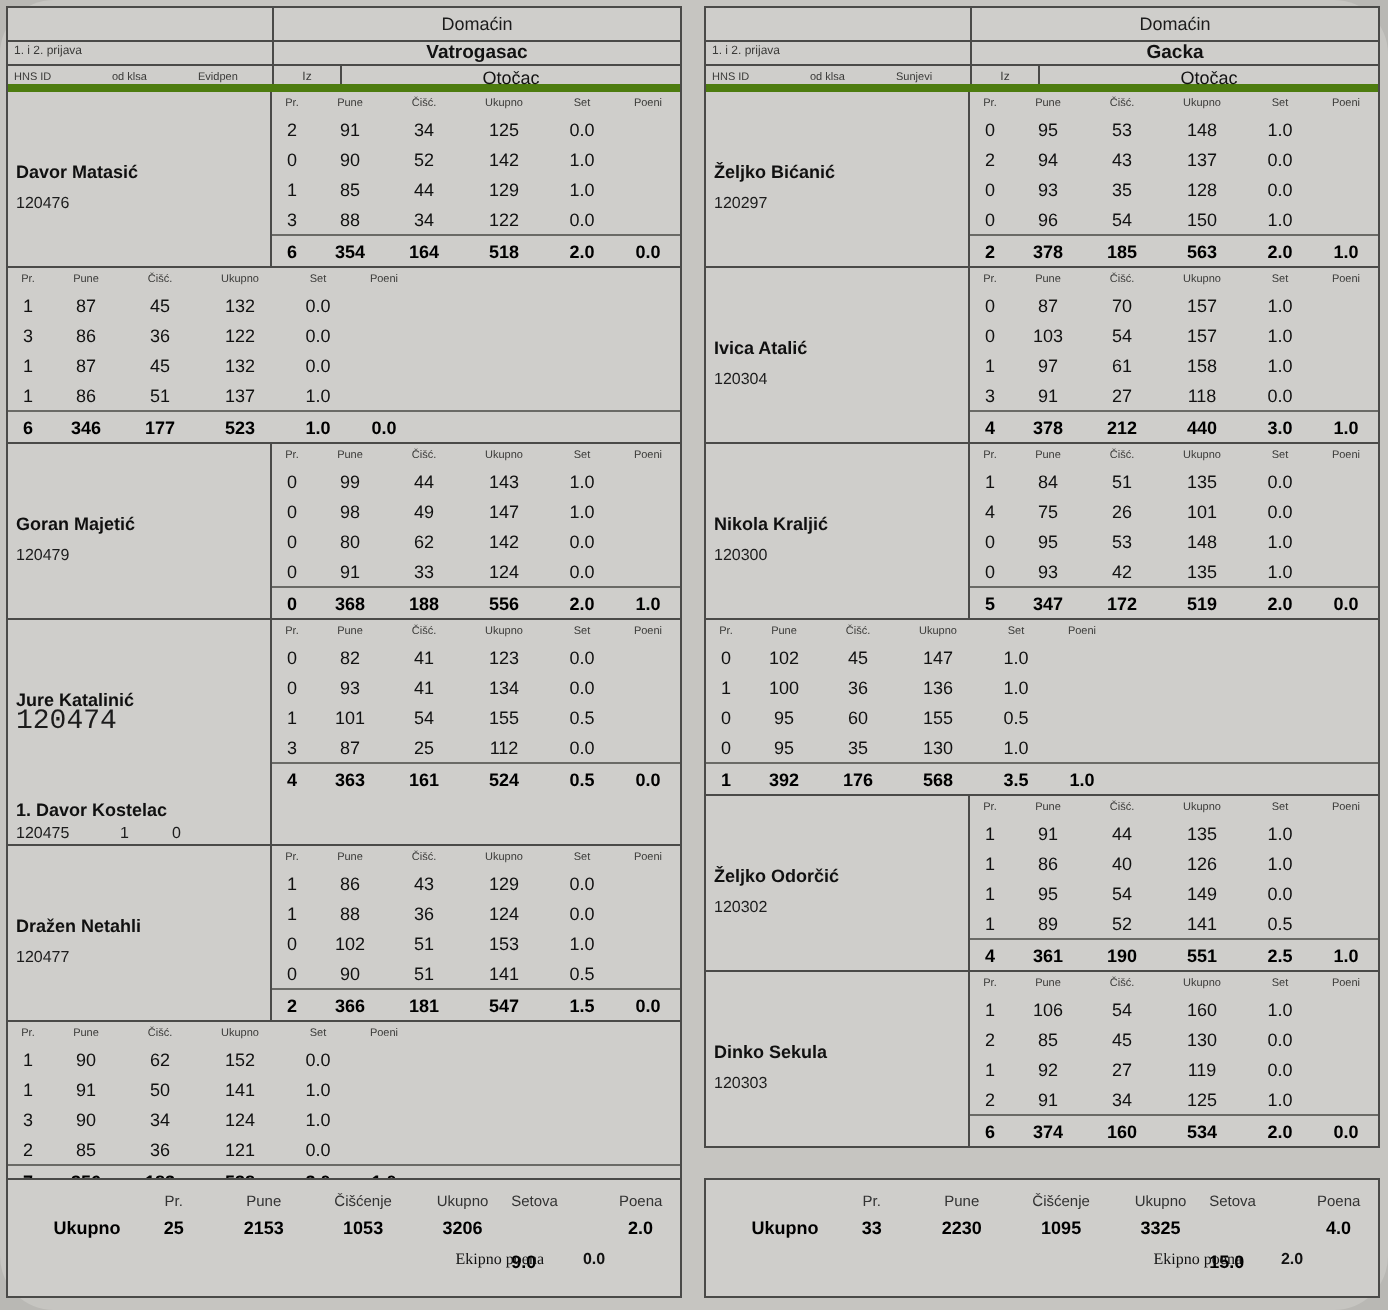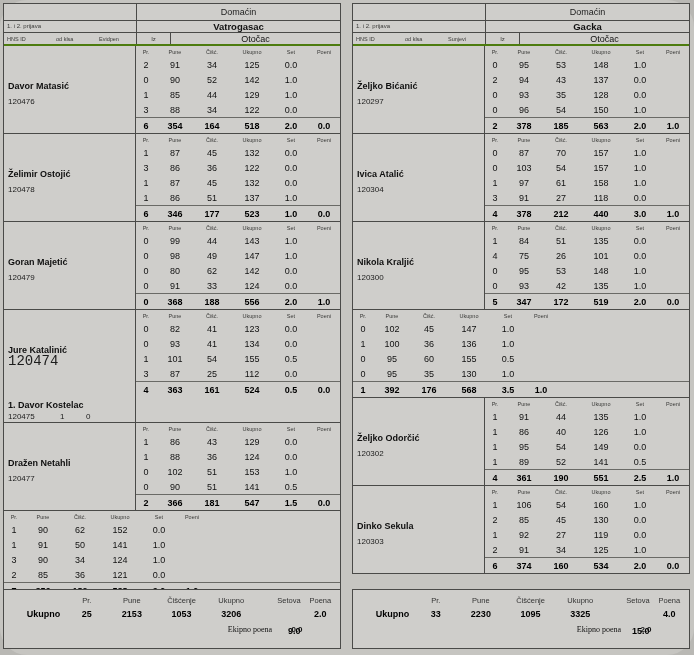--- a/index.html
+++ b/index.html
@@ -7,21 +7,21 @@
   .sheet{position:absolute;top:0;left:0;width:694px;height:655px;background:#c6c5c1;border-radius:27px;}
   .panel{position:absolute;top:3px;width:338px;background:#cfcecb;border:1px solid #4a4a48;box-sizing:border-box;}
   .panel.left{left:3px;}
   .panel.right{left:352px;}
   .hdr{display:flex;border-bottom:1px solid #4a4a48;height:17px;box-sizing:border-box;}
   .hdr-l{width:133px;border-right:1px solid #4a4a48;box-sizing:border-box;}
   .hdr-r{flex:1;text-align:center;font-size:9px;line-height:16px;color:#1c1c1c;}
   .sub1{display:flex;border-bottom:1px solid #4a4a48;height:12px;box-sizing:border-box;}
   .sub1-l{width:133px;border-right:1px solid #4a4a48;box-sizing:border-box;font-size:6px;color:#3a3a38;padding-left:3px;line-height:11px;}
   .sub1-r{flex:1;text-align:center;font-size:9.5px;font-weight:bold;line-height:11px;color:#121212;}
-  .sub2{display:flex;border-bottom:2px solid #4d7c0f;height:13px;box-sizing:border-box;}
+  .sub2{display:flex;border-bottom:4px solid #4d7c0f;height:13px;box-sizing:border-box;}
   .sub2-l{width:133px;border-right:1px solid #4a4a48;box-sizing:border-box;display:flex;font-size:5.5px;color:#3a3a38;}
   .sub2-l span{padding-left:3px;line-height:12px;}
   .s2a{width:46px;}
   .s2b{width:40px;}
   .s2c{flex:1;}
   .sub2-r{flex:1;display:flex;}
   .sub2-r .iz{width:34px;text-align:center;font-size:6px;color:#3a3a38;line-height:12px;border-right:1px solid #4a4a48;box-sizing:border-box;}
   .sub2-r .mj{flex:1;text-align:center;font-size:9px;color:#121212;line-height:12px;}
   .blk{display:flex;border-bottom:1px solid #4a4a48;}
   .blk:last-child{border-bottom:none;}
@@ -48,21 +48,21 @@
   .foot{position:absolute;width:338px;height:60px;background:#cfcecb;border:1px solid #4a4a48;box-sizing:border-box;top:589px;}
   .foot.left{left:3px;}
   .foot.right{left:352px;}
   .fhdr{display:flex;font-size:7.5px;color:#333;height:16px;align-items:flex-end;padding-bottom:1px;box-sizing:border-box;}
   .fval{display:flex;font-size:9px;font-weight:bold;color:#000;height:16px;align-items:center;}
   .f0{width:66px;text-align:right;padding-right:6px;box-sizing:border-box;}
   .f1{width:44px;text-align:center;}
   .f2{width:52px;text-align:center;}
   .f3{width:54px;text-align:center;}
   .f4{width:52px;text-align:center;}
-  .f5{width:48px;text-align:right;margin-top:34px;}
+  .f5{width:48px;text-align:left;margin-top:34px;}
   .f6{width:42px;text-align:center;}
   .flabel{font-size:9px;font-weight:bold;color:#000;}
   .ekip{display:flex;font-size:8px;color:#111;height:14px;align-items:center;}
   .ekip .lbl{width:272px;text-align:right;padding-right:4px;box-sizing:border-box;font-family:Liberation Serif, serif;}
   .ekip .v{width:42px;text-align:center;font-weight:bold;}
 </style>
 </head>
 <body>
 
 <div class="sheet">
@@ -139,24 +139,20 @@
           <div class="c1">354</div>
           <div class="c2">164</div>
           <div class="c3">518</div>
           <div class="c4">2.0</div>
           <div class="c5">0.0</div>
         </div>
       </div>
     </div>
 
     <div class="blk">
-      <div class="blk-l">
-        <div class="pname">Želimir Ostojić</div>
-        <div class="pid">120478</div>
-      </div>
       <div class="blk-r">
         <div class="crow">
           <div class="c0">Pr.</div>
           <div class="c1">Pune</div>
           <div class="c2">Čišć.</div>
           <div class="c3">Ukupno</div>
           <div class="c4">Set</div>
           <div class="c5">Poeni</div>
         </div>
         <div class="drow">

